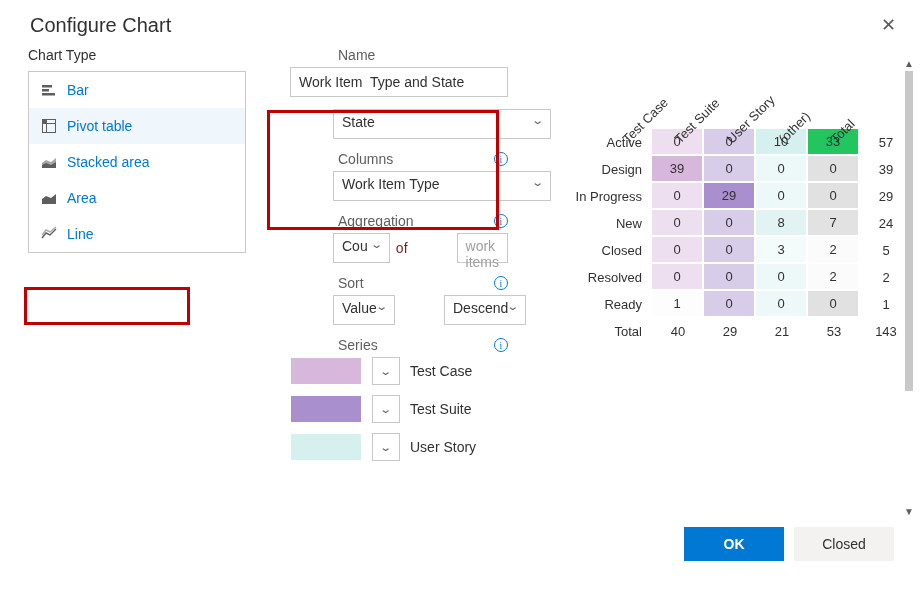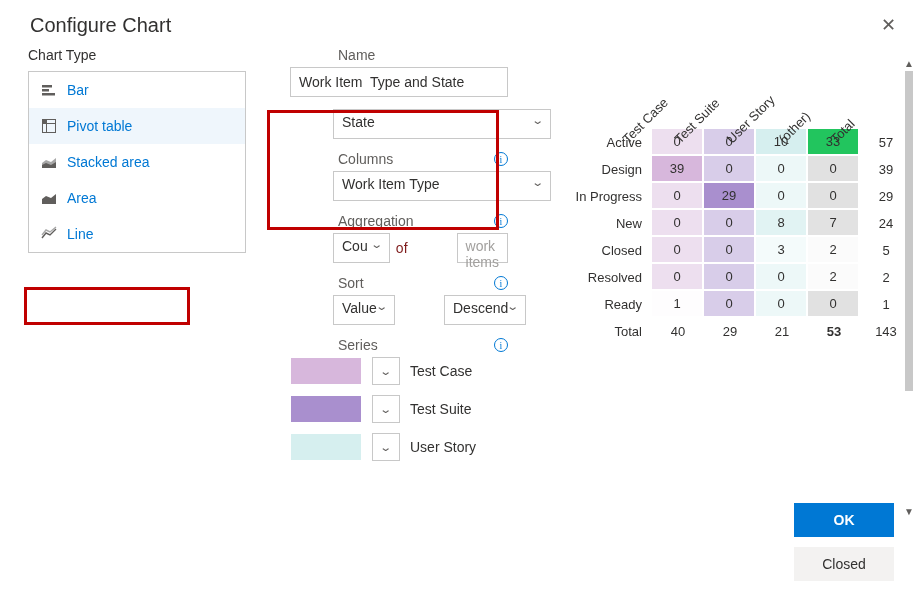--- a/index.html
+++ b/index.html
@@ -168,22 +168,22 @@
   }
   .fake-scroll .arrow { font-size: 10px; color: #605e5c; }
   .fake-scroll .thumb {
     width: 8px; flex: 0 0 320px; background: #c8c8c8; margin-top: 2px;
     align-self: center; border-radius: 0;
   }
   .fake-scroll .track { flex: 1; }
   
   .footer {
     position: absolute;
-    bottom: 12px; right: 28px;
-    display: flex; gap: 10px; flex-direction: column;
+    bottom: 32px; right: 28px;
+    display: flex; gap: 10px;
   }
   .btn {
     width: 100px; height: 34px;
     display: flex; align-items: center; justify-content: center;
     font-size: 14px; cursor: pointer;
   }
   .btn.primary { background: #0078d4; color: #fff; font-weight: 600; }
   .btn.secondary { background: #f3f2f1; color: #323130; }
 </style>
 </head>
@@ -405,21 +405,21 @@
           <div class="pivot-cell" style="background: rgb(216, 205, 233);">0</div>
           <div class="pivot-cell" style="background: rgb(237, 248, 248);">0</div>
           <div class="pivot-cell" style="background: rgb(225, 225, 225);">0</div>
           <div class="pivot-total-cell">1</div>
         </div>
         <div class="pivot-row">
           <div class="pivot-row-label">Total</div>
           <div class="pivot-total-cell" style="width: 52px;">40</div>
           <div class="pivot-total-cell" style="width: 52px;">29</div>
           <div class="pivot-total-cell" style="width: 52px;">21</div>
-          <div class="pivot-total-cell" style="width: 52px; font-weight: bold;">53</div>
+          <div class="pivot-total-cell" style="width: 52px;">53</div>
           <div class="pivot-total-cell">143</div>
         </div>
       </div>
   </div>
 </div>
 
 <div class="fake-scroll">
   <span class="arrow">▲</span>
   <div class="thumb"></div>
   <div class="track"></div>

